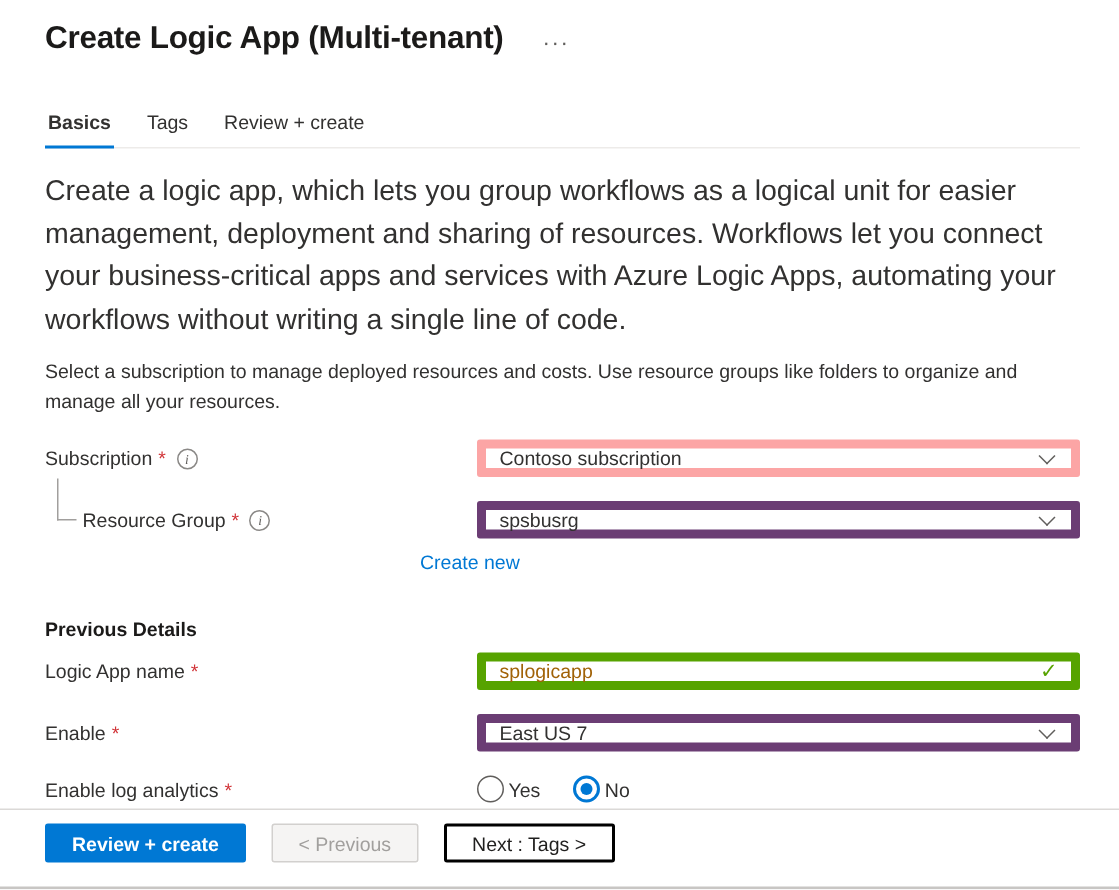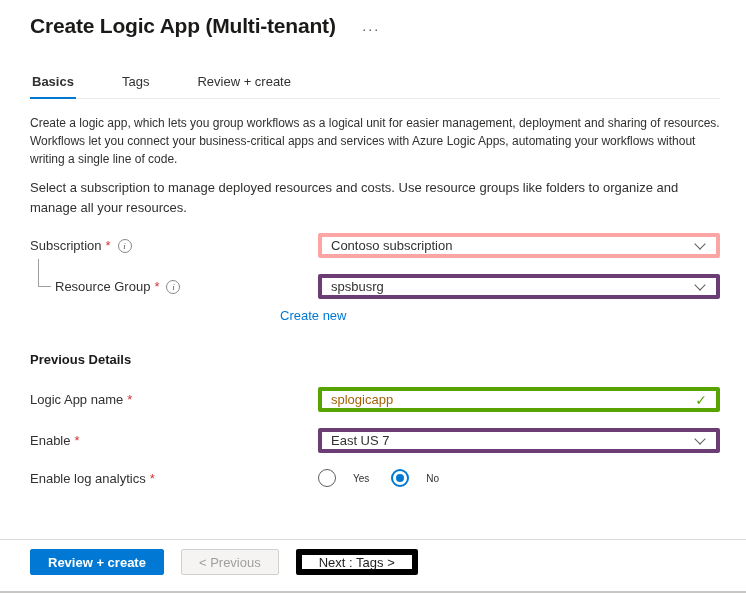--- a/index.html
+++ b/index.html
@@ -9,39 +9,39 @@
     width: 746px; height: 593px; position: relative; background: #fff;
     font-family: "Liberation Sans", "DejaVu Sans", sans-serif;
     color: #323130; overflow: hidden;
   }
   .content { padding: 14px 26px 0 30px; }
 
   .header { display: flex; align-items: center; }
   .page-title { font-size: 21px; font-weight: 700; color: #1b1a19; margin: 0; letter-spacing: -0.2px; text-align: right; }
   .more-menu { margin-left: 26px; color: #605e5c; font-size: 15px; letter-spacing: 1px; cursor: pointer; padding-top: 5px; }
 
-  .tabs { display: flex; gap: 44px; margin-top: 36px; border-bottom: 1px solid #edebe9; }
+  .tabs { display: flex; gap: 20px; margin-top: 36px; border-bottom: 1px solid #edebe9; }
   .tab { font-size: 13px; padding: 0 2px 8px 2px; cursor: pointer; color: #323130; border-bottom: 2px solid transparent; margin-bottom: -1px; }
   .tab.active { font-weight: 700; border-bottom-color: #0078d4; }
 
-  .intro { font-size: 12px; line-height: 1.5; margin: 15px 0 0 0; max-width: 694px; }
+  .intro { font-size: 19px; line-height: 1.5; margin: 15px 0 0 0; max-width: 694px; }
   .section-heading { font-size: 13px; font-weight: 700; margin: 20px 0 0 0; color: #1b1a19; }
   .section-desc { font-size: 13px; line-height: 1.5; margin: 10px 0 0 0; max-width: 694px; }
 
   .form-row { display: flex; align-items: center; margin-top: 16px; position: relative; gap: 38px; }
   .label-col { width: 250px; flex-shrink: 0; font-size: 13px; display: flex; align-items: center; }
   .req { color: #d13438; margin-left: 4px; }
   .info-icon {
     margin-left: 7px; width: 14px; height: 14px; border: 1px solid #8a8886; border-radius: 50%;
     font-size: 9px; line-height: 12px; display: inline-flex; align-items: center; justify-content: center;
     color: #605e5c; font-family: "Liberation Serif", serif; font-style: italic; cursor: pointer; flex-shrink: 0;
   }
 
   .field {
-    width: 440px; height: 25px; border: 4px solid #fca5a5; border-radius: 2px;
+    width: 440px; height: 25px; border: 6px solid #fca5a5; border-radius: 2px;
     display: flex; align-items: center; padding: 0 9px; font-size: 13px; background: #fff;
   }
   .select { justify-content: space-between; cursor: pointer; }
   .select .value { overflow: hidden; white-space: nowrap; }
   .chevron {
     width: 8px; height: 8px; border-right: 1.5px solid #605e5c; border-bottom: 1.5px solid #605e5c;
     transform: rotate(45deg); margin: -4px 3px 0 8px; flex-shrink: 0;
   }
   .field.edited { border-color: #6b3d74; }
   .field.valid { border-color: #57a300; }
@@ -57,35 +57,35 @@
   }
 
   .link-row { margin: 7px 0 0 250px; }
   .link { color: #0078d4; font-size: 13px; cursor: pointer; text-decoration: none; }
 
   .radio-group { display: flex; align-items: center; }
   .radio { display: flex; align-items: center; cursor: pointer; margin-right: 22px; }
   .radio-circle { width: 18px; height: 18px; border: 1px solid #605e5c; border-radius: 50%; background: #fff; position: relative; flex-shrink: 0; }
   .radio.selected .radio-circle { border: 2px solid #0078d4; }
   .radio.selected .radio-circle::after { content: ""; position: absolute; inset: 3px; border-radius: 50%; background: #0078d4; }
-  .radio-label { font-size: 10px; margin-left: 17px; }
+  .radio-label { font-size: 13px; margin-left: 3px; }
 
   .footer {
     position: absolute; left: 0; right: 0; bottom: 0; height: 54px;
     border-top: 1px solid #dbd9d7; border-bottom: 2px solid #c8c6c4;
     background: #fff; display: flex; align-items: flex-start; padding: 9px 0 0 30px;
   }
   .btn {
     height: 26px; font-size: 13px; border-radius: 2px; padding: 0 17px;
     display: inline-flex; align-items: center; justify-content: center;
     cursor: pointer; font-family: inherit; white-space: nowrap;
   }
   .btn-primary { background: #0078d4; color: #fff; border: 1px solid #0078d4; font-weight: 600; }
   .btn-disabled { background: #f5f4f3; color: #a19f9d; border: 1px solid #d2d0ce; margin-left: 17px; cursor: default; }
-  .btn-secondary { background: #fff; color: #201f1e; border: 6px solid #000000; margin-left: 17px; }
+  .btn-secondary { background: #fff; color: #201f1e; border: 2px solid #000000; margin-left: 17px; }
 </style>
 </head>
 <body>
 
 <div class="page">
   <div class="content">
 
     <div class="header">
       <h1 class="page-title">Create Logic App (Multi-tenant)</h1>
       <span class="more-menu">···</span>
@@ -125,21 +125,21 @@
         <span class="chevron"></span>
       </div>
     </div>
 
     <div class="link-row">
       <a class="link">Create new</a>
     </div>
 
     <h2 class="section-heading" style="margin-top:28px;">Previous Details</h2>
 
-    <div class="form-row" style="margin-top:20px;">
+    <div class="form-row" style="margin-top:8px;">
       <div class="label-col">
         <span>Logic App name</span>
         <span class="req">*</span>
       </div>
       <div class="field valid">
         <input type="text" value="splogicapp" style="">
         <span class="check-icon">✓</span>
       </div>
     </div>
 

